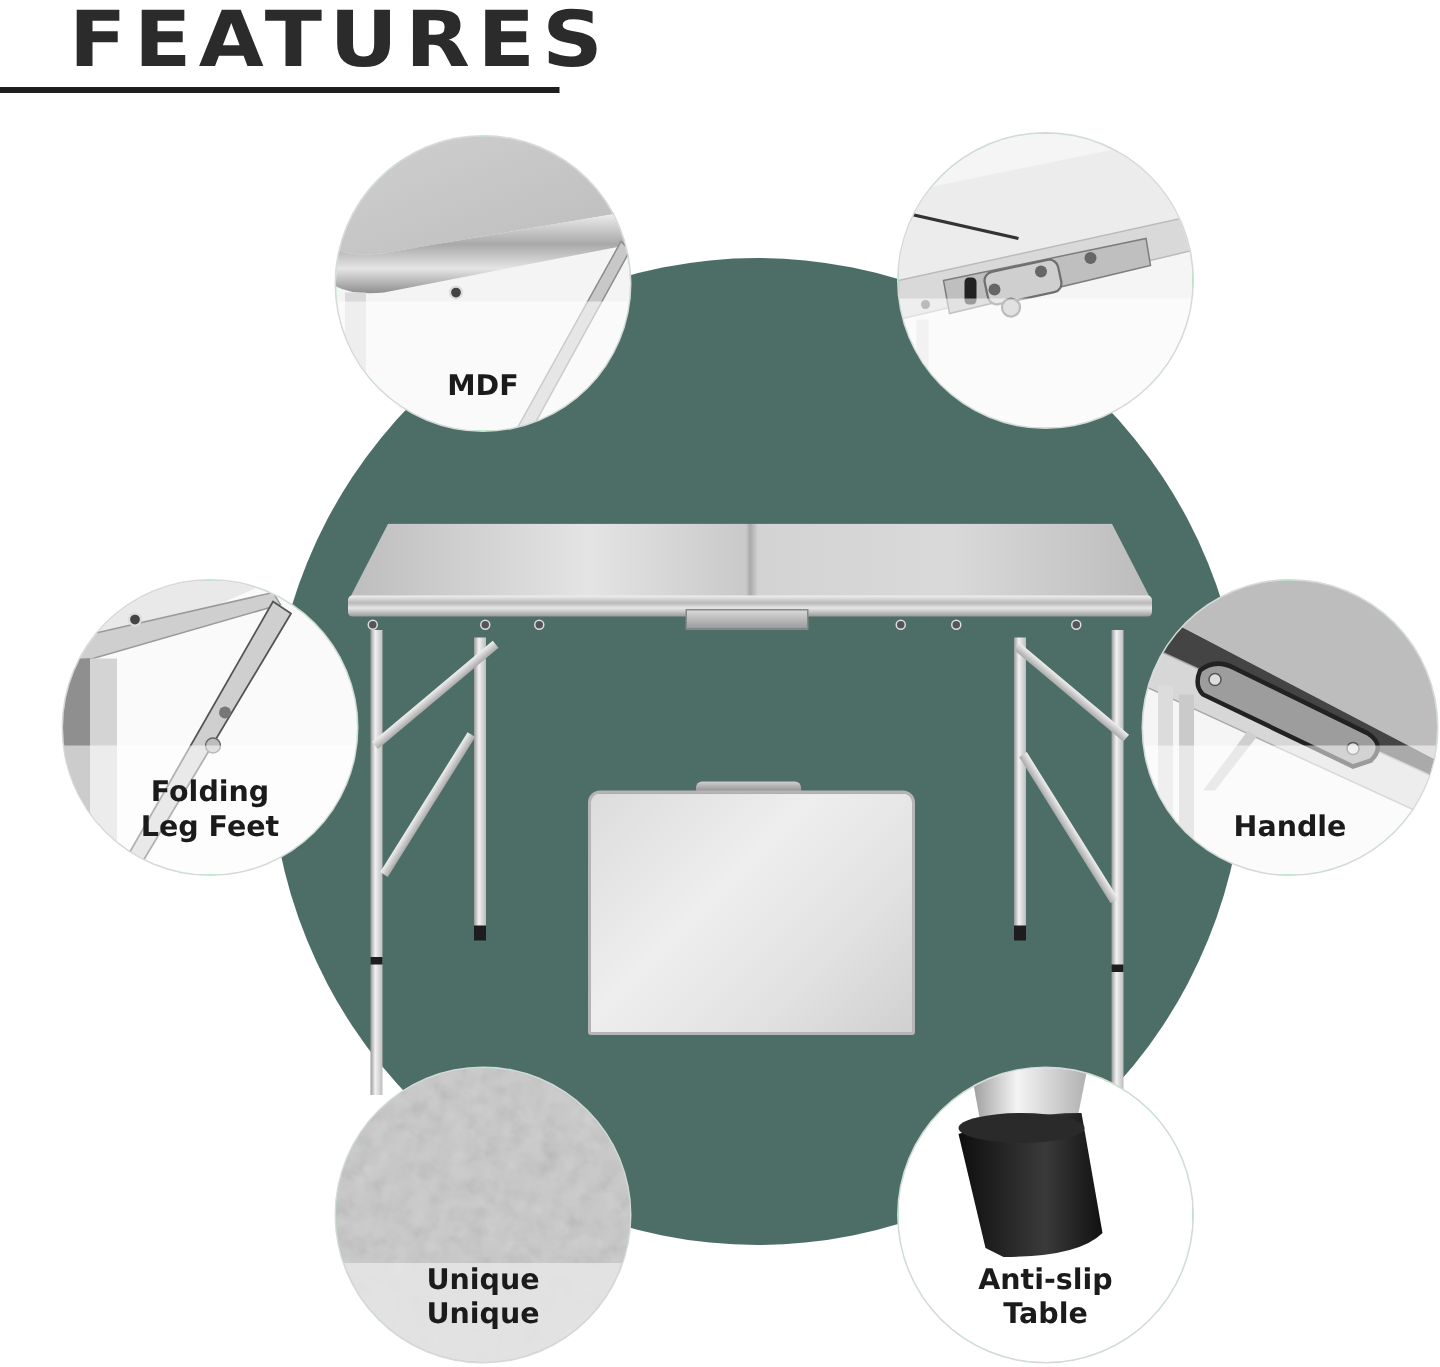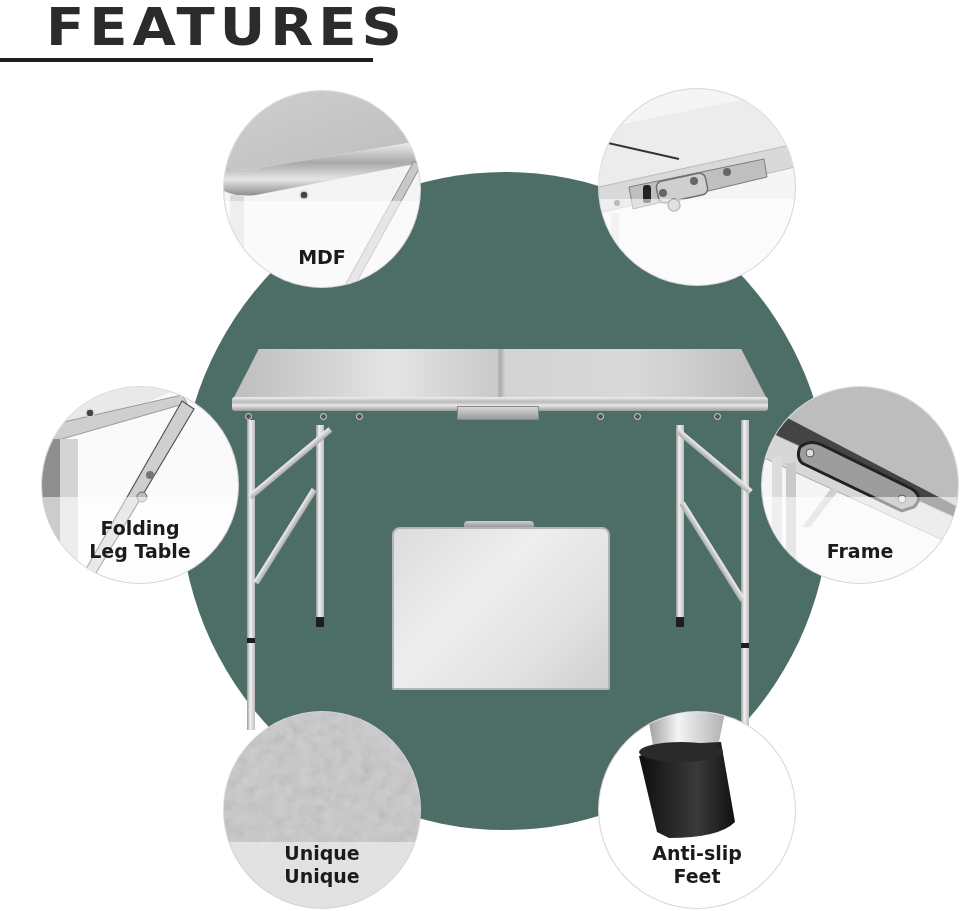--- a/index.html
+++ b/index.html
@@ -21,21 +21,21 @@
   .lock-plate { position:absolute; left:457px; top:406px; width:80px; height:12px; background:linear-gradient(180deg,#d8d8d8,#9b9b9b); border:1px solid #888; }
   .leg { position:absolute; width:8px; background:linear-gradient(90deg,#9a9a9a,#f2f2f2 40%,#bdbdbd); }
   .foot { position:absolute; width:8px; height:10px; background:#1d1d1d; }
   .brace { position:absolute; height:6px; background:linear-gradient(180deg,#f0f0f0,#a9a9a9); transform-origin:left center; }
 
   .case { position:absolute; left:392px; top:527px; width:218px; height:163px; border-radius:8px 8px 2px 2px;
     background:linear-gradient(135deg,#dcdcdc,#eeeeee 40%,#e2e2e2 70%,#d0d0d0); border:2px solid #b5b5b5; box-sizing:border-box; }
   .case-handle { position:absolute; left:464px; top:521px; width:70px; height:7px; border-radius:4px 4px 0 0; background:linear-gradient(180deg,#d0d0d0,#8e8e8e); }
 
   
-  .feature { position:absolute; width:196px; height:196px; border-radius:50%; overflow:hidden; background:#f0abfc; box-shadow:0 0 0 1px #d8d8d8; }
+  .feature { position:absolute; width:196px; height:196px; border-radius:50%; overflow:hidden; background:#86efac; box-shadow:0 0 0 1px #d8d8d8; }
   .feature .photo { position:absolute; inset:0; }
   .feature .label { position:absolute; left:0; right:0; bottom:20px; text-align:center; font-family:"DejaVu Sans", sans-serif; font-weight:bold; font-size:19px; line-height:23px; color:#1b1b1b; padding-top:6px; }
   .feature .label .l1, .feature .label .l2 { display:block; }
   .feature .label-band { position:absolute; left:0; right:0; bottom:0; height:86px; background:rgba(255,255,255,0.55); }
 
   .f-mdf { left:224px; top:91px; }
   .f-frame { left:599px; top:89px; }
   .f-leg { left:42px; top:387px; }
   .f-handle { left:762px; top:387px; }
   .f-pattern { left:224px; top:712px; }
@@ -138,40 +138,40 @@
     <circle cx="48" cy="26" r="4" fill="#444" stroke="#ddd" stroke-width="1.5"></circle>
     <rect x="0" y="52" width="18" height="144" fill="#8f8f8f"></rect>
     <rect x="18" y="52" width="18" height="144" fill="#d4d4d4"></rect>
     <path d="M140 14 L152 22 L48 196 L36 196 Z" fill="#cfcfcf" stroke="#555" stroke-width="1.2"></path>
     <circle cx="108" cy="88" r="4" fill="#777"></circle>
     <circle cx="100" cy="110" r="5" fill="#bdbdbd" stroke="#666"></circle>
   </svg>
   <div class="label-band"></div>
   <div class="label">
     <span class="l1">Folding</span>
-    <span class="l2">Leg Table</span>
+    <span class="l2">Leg Feet</span>
   </div>
 </div>
 
 <div class="feature f-handle">
   <svg class="photo" viewBox="0 0 196 196" width="196" height="196">
     <rect x="0" y="0" width="196" height="196" fill="#f5f5f5"></rect>
     <path d="M20 0 H196 V120 L20 28 Z" fill="#bdbdbd"></path>
     <path d="M0 22 L20 28 L196 120 V132 L0 42 Z" fill="#444"></path>
     <path d="M0 42 L196 132 V160 L0 70 Z" fill="#d7d7d7" stroke="#a9a9a9"></path>
     <path d="M38 60 Q48 52 60 58 L150 102 Q162 110 152 120 L140 124 L40 76 Q34 70 38 60 Z" fill="#9d9d9d" stroke="#222" stroke-width="3"></path>
     <circle cx="48" cy="66" r="4" fill="#ddd" stroke="#555"></circle>
     <circle cx="140" cy="112" r="4" fill="#ddd" stroke="#555"></circle>
     <rect x="10" y="70" width="10" height="126" fill="#dcdcdc"></rect>
     <rect x="24" y="76" width="10" height="120" fill="#cacaca"></rect>
     <path d="M70 100 L40 140 L48 140 L76 104 Z" fill="#cfcfcf"></path>
   </svg>
   <div class="label-band"></div>
   <div class="label">
-    <span class="l2">Frame</span>
+    <span class="l2">Handle</span>
   </div>
 </div>
 
 <div class="feature f-pattern">
   <svg class="photo" viewBox="0 0 196 196" width="196" height="196">
     <defs>
       <filter id="tex">
         <feTurbulence type="fractalNoise" baseFrequency="0.08" numOctaves="3" seed="4"></feTurbulence>
         <feColorMatrix type="saturate" values="0"></feColorMatrix>
         <feComponentTransfer>
@@ -203,15 +203,15 @@
           <stop offset="1" stop-color="#111"></stop>
         </linearGradient>
     </defs>
     <rect x="0" y="0" width="196" height="196" fill="#ffffff"></rect>
     <path d="M48 0 H126 L118 40 L56 44 Z" fill="url(#gTube)"></path>
     <path d="M40 44 Q80 30 122 30 L136 110 Q120 126 70 126 L58 120 Z" fill="url(#gFoot)"></path>
     <ellipse cx="82" cy="40" rx="42" ry="10" fill="#2a2a2a"></ellipse>
   </svg>
   <div class="label">
     <span class="l1">Anti-slip</span>
-    <span class="l2">Feet</span>
+    <span class="l2">Table</span>
   </div>
 </div>
 
 </body></html>

